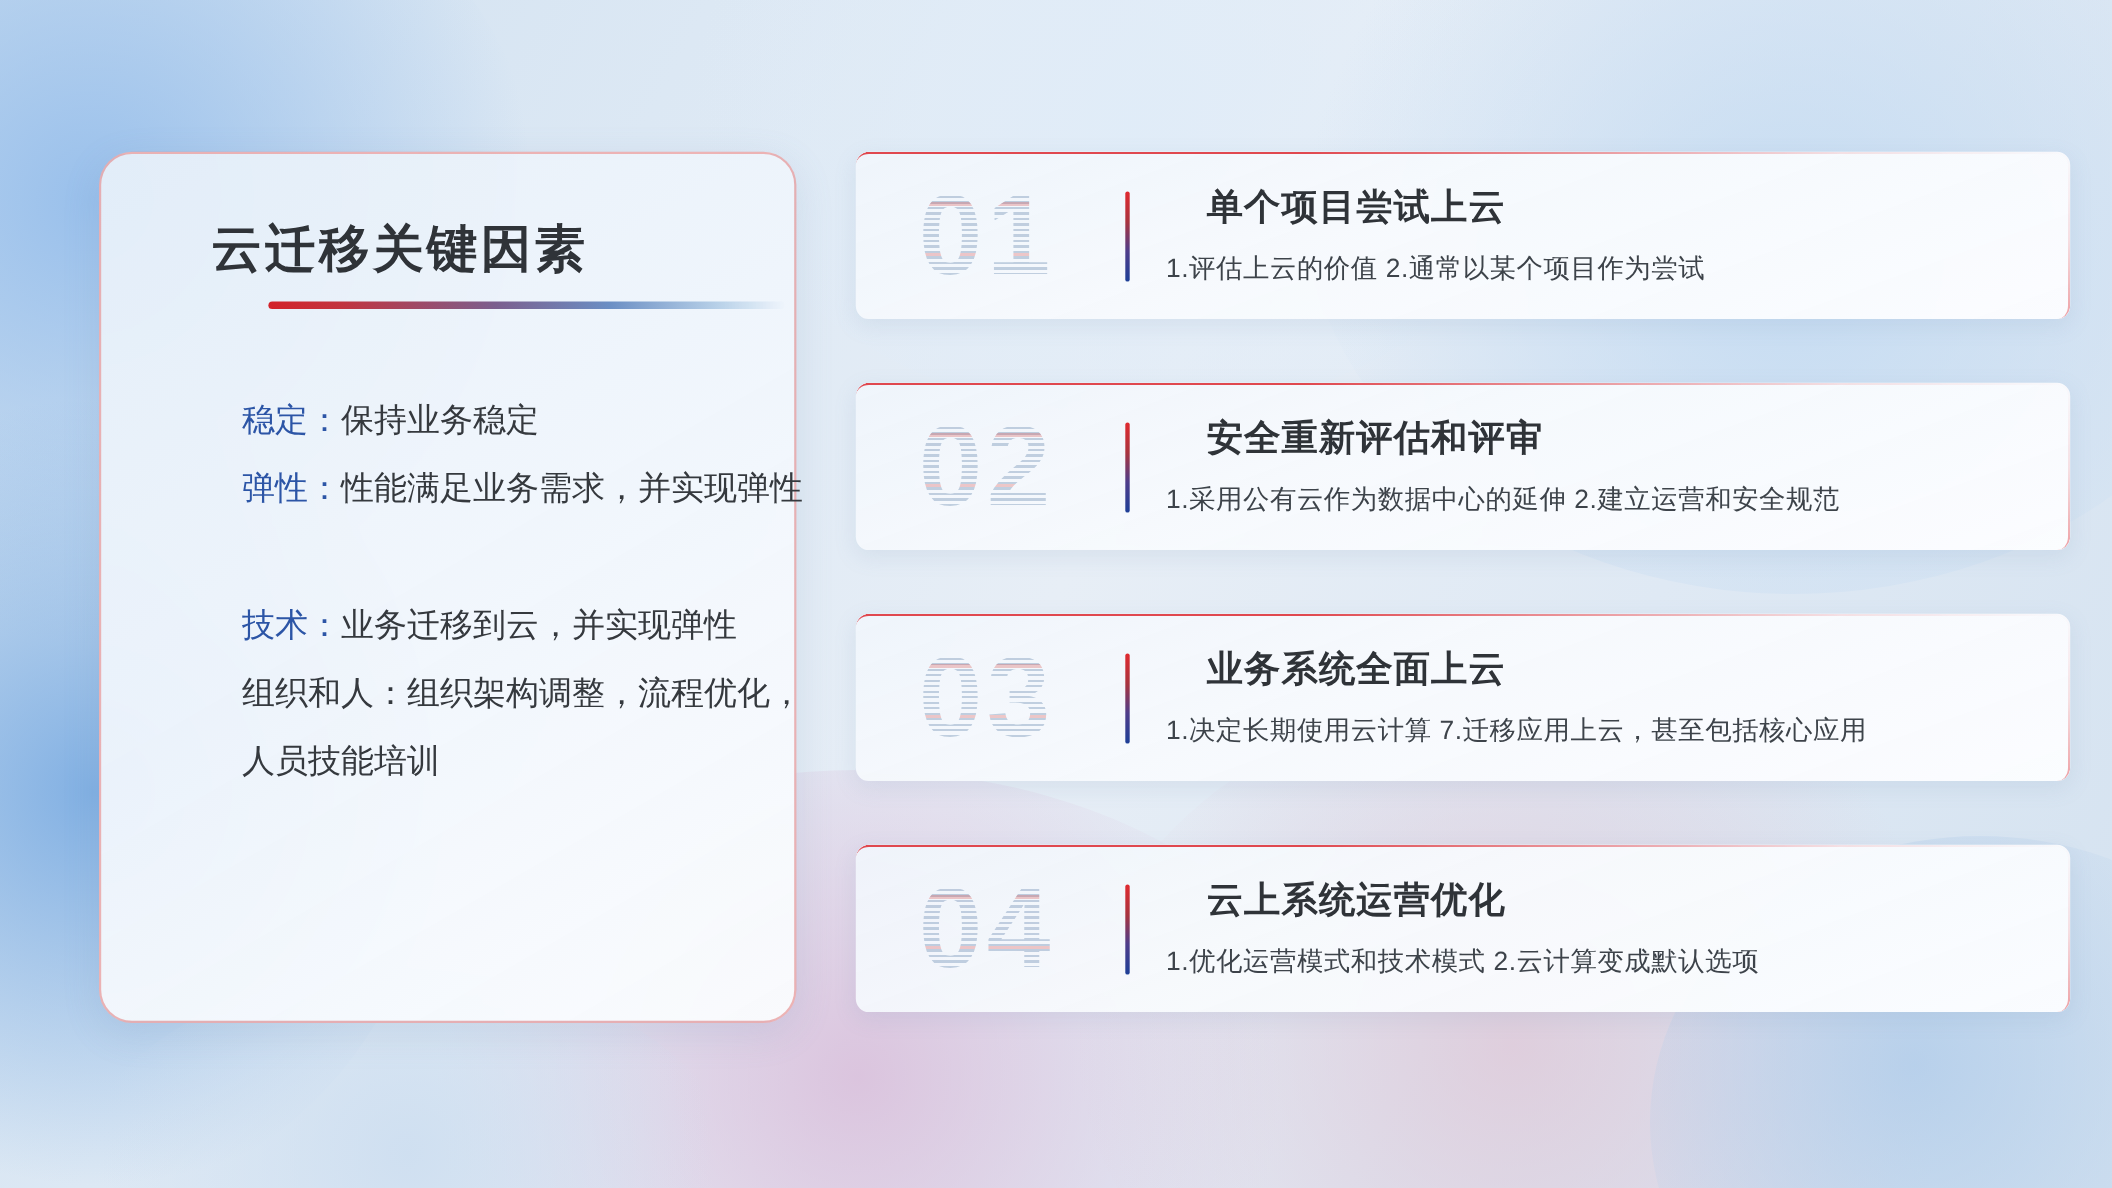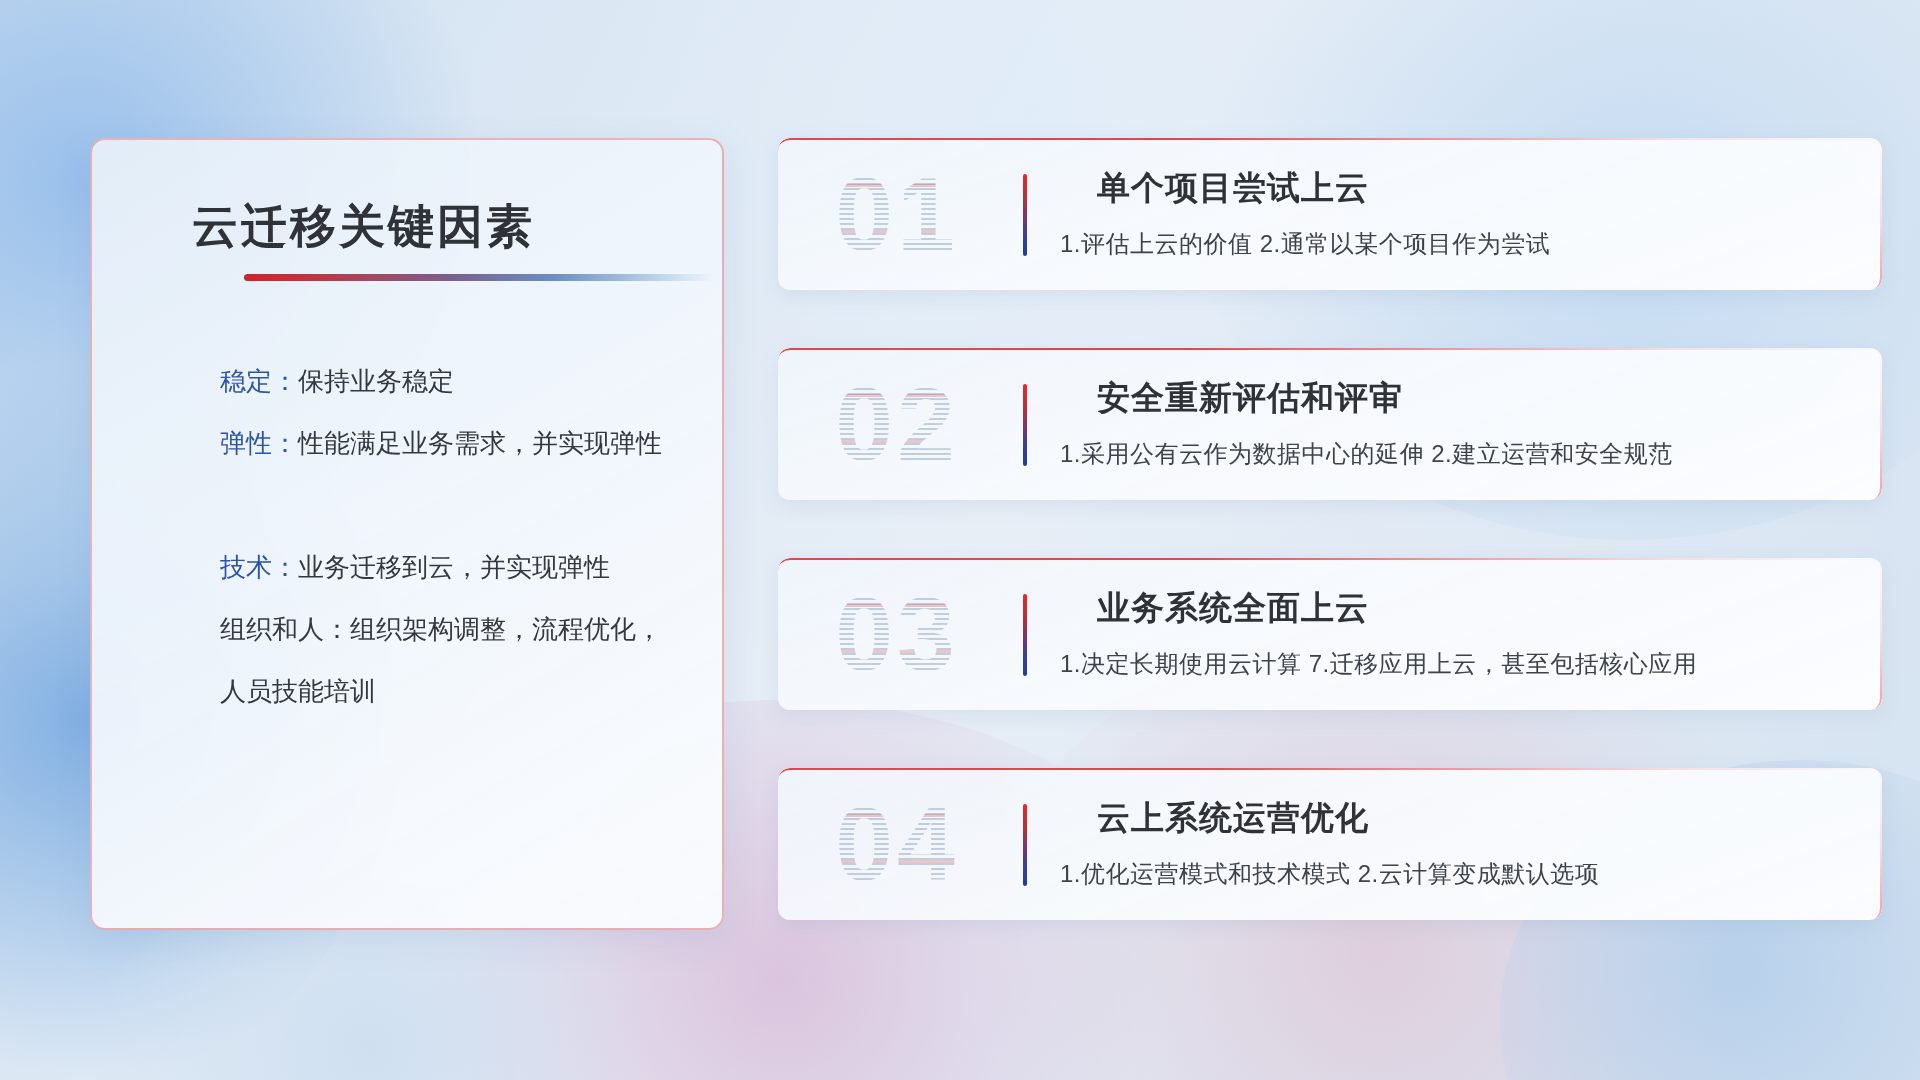--- a/index.html
+++ b/index.html
@@ -28,38 +28,38 @@
   .b6{left:620px;top:-300px;width:820px;height:680px;
       background:radial-gradient(circle at 50% 60%, rgba(224,236,248,.95), rgba(224,236,248,0) 70%);}
   .b7{left:1500px;top:760px;width:600px;height:520px;
       background:radial-gradient(circle at 40% 40%, rgba(178,205,234,.85), rgba(178,205,234,0) 68%);}
   .b8{left:60px;top:880px;width:620px;height:420px;
       background:radial-gradient(circle at 50% 40%, rgba(205,222,240,.9), rgba(205,222,240,0) 70%);}
 
   
   #left-panel{
     position:absolute;left:90px;top:138px;width:630px;height:788px;
-    border-radius:15px;
+    border-radius:30px;
     background:linear-gradient(150deg, rgba(231,240,249,.93) 0%, rgba(241,246,252,.93) 45%, rgba(250,252,254,.96) 100%);
     border:2px solid rgba(226,120,120,.55);
     box-shadow:0 10px 34px rgba(110,140,180,.16);
     backdrop-filter:blur(3px);
   }
   #panel-title{
     position:absolute;left:100px;top:56px;width:470px;
     font-size:46px;font-weight:bold;color:#2f3338;letter-spacing:3px;
     white-space:nowrap;
   }
   #title-rule{
     position:absolute;left:152px;top:134px;width:470px;height:7px;border-radius:4px;
     background:linear-gradient(90deg,#d3222a 0%, #c2343f 14%, #7b5f8e 44%, #6b8fc4 66%, #bcd4ea 88%, rgba(215,230,243,0) 100%);
   }
   .fact-row{
     position:absolute;left:128px;width:560px;
-    font-size:26px;color:#35393e;white-space:nowrap;line-height:1;
+    font-size:30px;color:#35393e;white-space:nowrap;line-height:1;
   }
   .fact-row .k{color:#2c55a6;}
   .fact-row .k.plain{color:#35393e;}
 
   
   .card{
     position:absolute;left:778px;width:1060px;height:152px;border-radius:12px;
     background:linear-gradient(160deg, rgba(240,245,251,.92) 0%, rgba(247,250,253,.95) 42%, rgba(252,253,255,.97) 100%);
     box-shadow:0 6px 20px rgba(110,140,180,.13);
     overflow:hidden;

